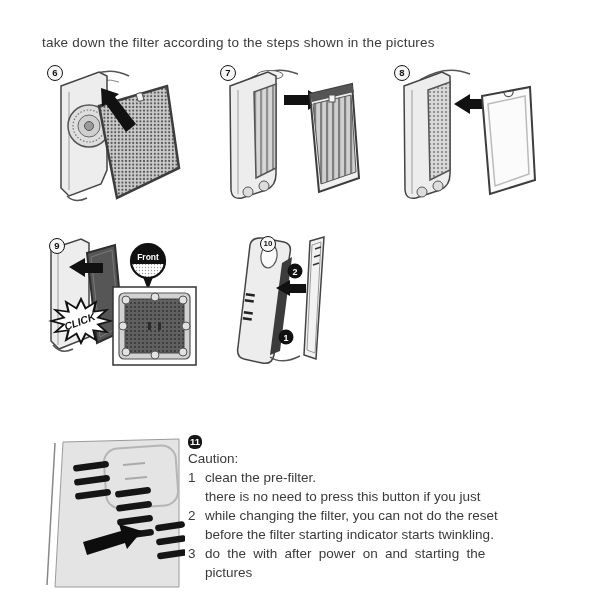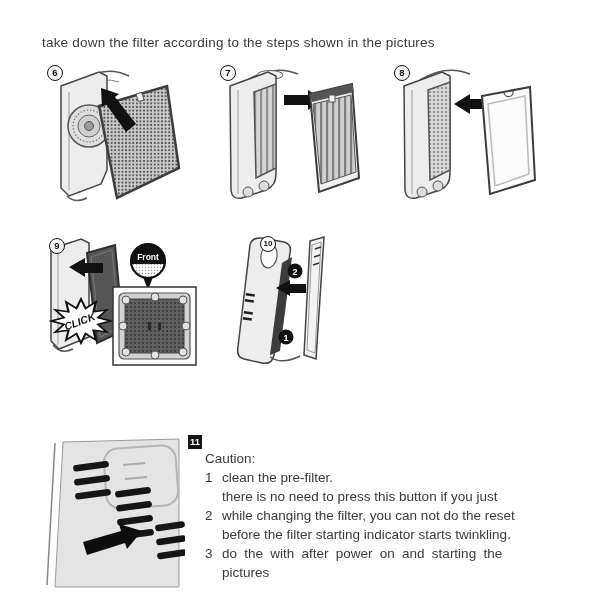--- a/index.html
+++ b/index.html
@@ -27,23 +27,23 @@
   .fig10 { left: 222px; top: 233px; width: 123px; height: 137px; }
   .fig11 { left: 45px;  top: 437px; width: 140px; height: 151px; }
   .instructions {
     position: absolute; left: 188px; top: 433px; width: 396px;
     font-size: 13.5px; line-height: 19px; color: #3a3a3a;
   }
   .step-title-row { display: flex; align-items: flex-start; }
   .square-badge {
     flex: none; width: 14px; height: 14px; margin: 2px 3px 0 0;
     background: #151515; color: #ffffff; font-size: 9.5px; font-weight: bold;
-    display: flex; align-items: center; justify-content: center; line-height: 1;
-  }
-  .step-body { margin-left: 17px; }
+    display: flex; align-items: center; justify-content: center; line-height: 1; border-radius: 6px;
+  }
+  .step-body { margin-left: 0; }
   .caution-item { display: flex; }
   .caution-item .inum { flex: none; width: 17px; }
   .justify-line { word-spacing: 3.5px; }
   svg text { font-family: "Liberation Sans", sans-serif; }
 </style>
 </head>
 <body>
 
 <div class="page">
 

